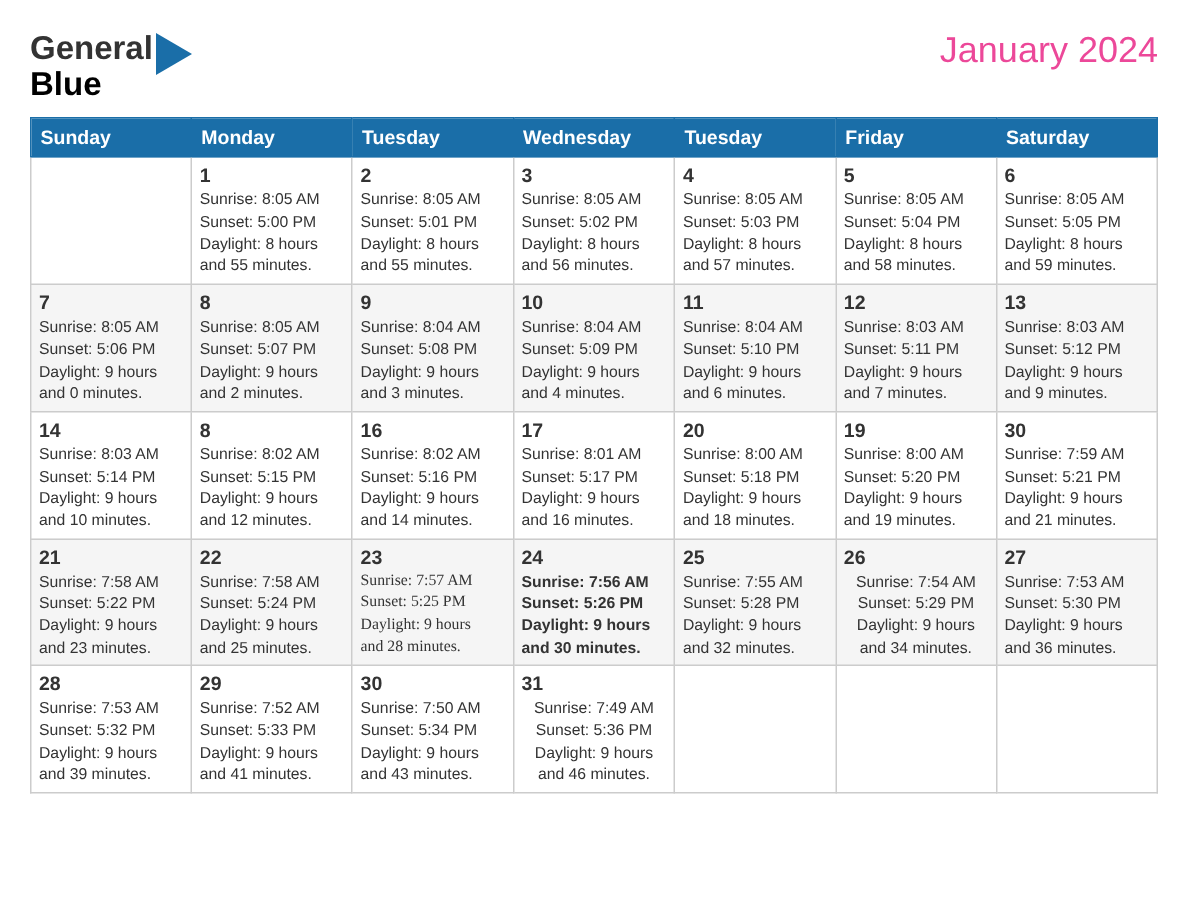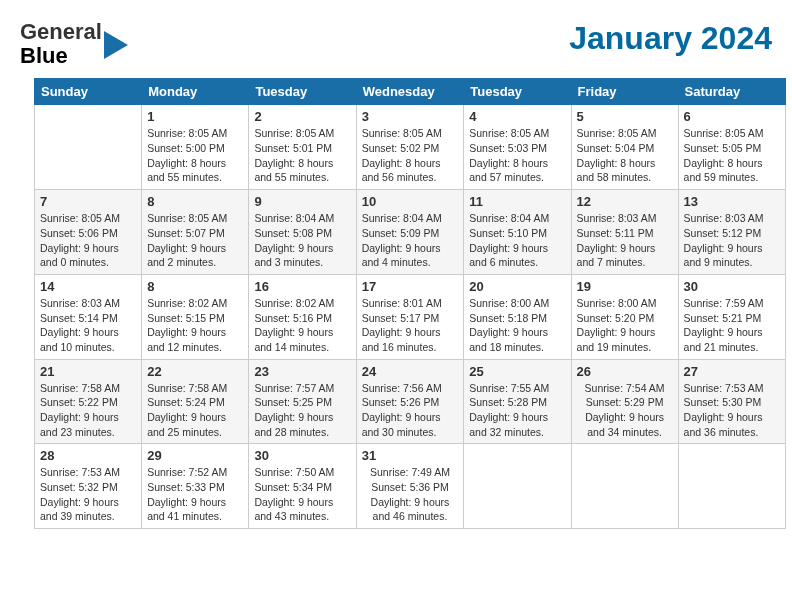--- a/index.html
+++ b/index.html
@@ -11,53 +11,51 @@
       padding: 20px;
     }
     .header {
       display: flex;
       align-items: flex-start;
       justify-content: space-between;
       margin-bottom: 10px;
     }
     .logo {
       display: flex;
-      align-items: center;
     }
     .logo-text {
       font-size: 22px;
       font-weight: bold;
       color: #333;
       line-height: 1.1;
     }
     .logo-text .general { display: block; }
     .logo-text .blue { display: block; color: #000000; }
     .logo-arrow {
       width: 24px;
       height: 28px;
       margin-left: 2px;
       margin-top: 2px;
     }
     .title-block {
       text-align: right;
     }
     .month-title {
-      font-size: 32px;
-      font-weight: bold;
-      color: #0369a1;
+      font-size: 24px;
+      font-weight: normal;
+      color: #ec4899;
     }
     .location {
       font-size: 15px;
       color: #555;
     }
     .calendar {
       width: 100%;
       border-collapse: collapse;
       font-size: 11px;
-      margin-left: 14px;
     }
     .calendar thead th {
       background-color: #1a6ea8;
       color: #fff;
       padding: 5px 6px;
       text-align: left;
       font-size: 13px;
       font-weight: bold;
       border: 1px solid #1a6ea8;
     }
@@ -275,28 +273,28 @@
         </td>
         <td>
           <div class="day-number">22</div>
           <div class="day-info" style="white-space: pre-line;">Sunrise: 7:58 AM
 Sunset: 5:24 PM
 Daylight: 9 hours
 and 25 minutes.</div>
         </td>
         <td>
           <div class="day-number">23</div>
-          <div class="day-info" style="white-space: pre-line;">Sunrise: 7:57 AM
+          <div class="day-info" style="white-space: pre-line; font-family: Liberation Serif, serif;">Sunrise: 7:57 AM
 Sunset: 5:25 PM
 Daylight: 9 hours
 and 28 minutes.</div>
         </td>
         <td>
           <div class="day-number">24</div>
-          <div class="day-info" style="white-space: pre-line;">Sunrise: 7:56 AM
+          <div class="day-info" style="white-space: pre-line; font-weight: bold;">Sunrise: 7:56 AM
 Sunset: 5:26 PM
 Daylight: 9 hours
 and 30 minutes.</div>
         </td>
         <td>
           <div class="day-number">25</div>
           <div class="day-info" style="white-space: pre-line;">Sunrise: 7:55 AM
 Sunset: 5:28 PM
 Daylight: 9 hours
 and 32 minutes.</div>

